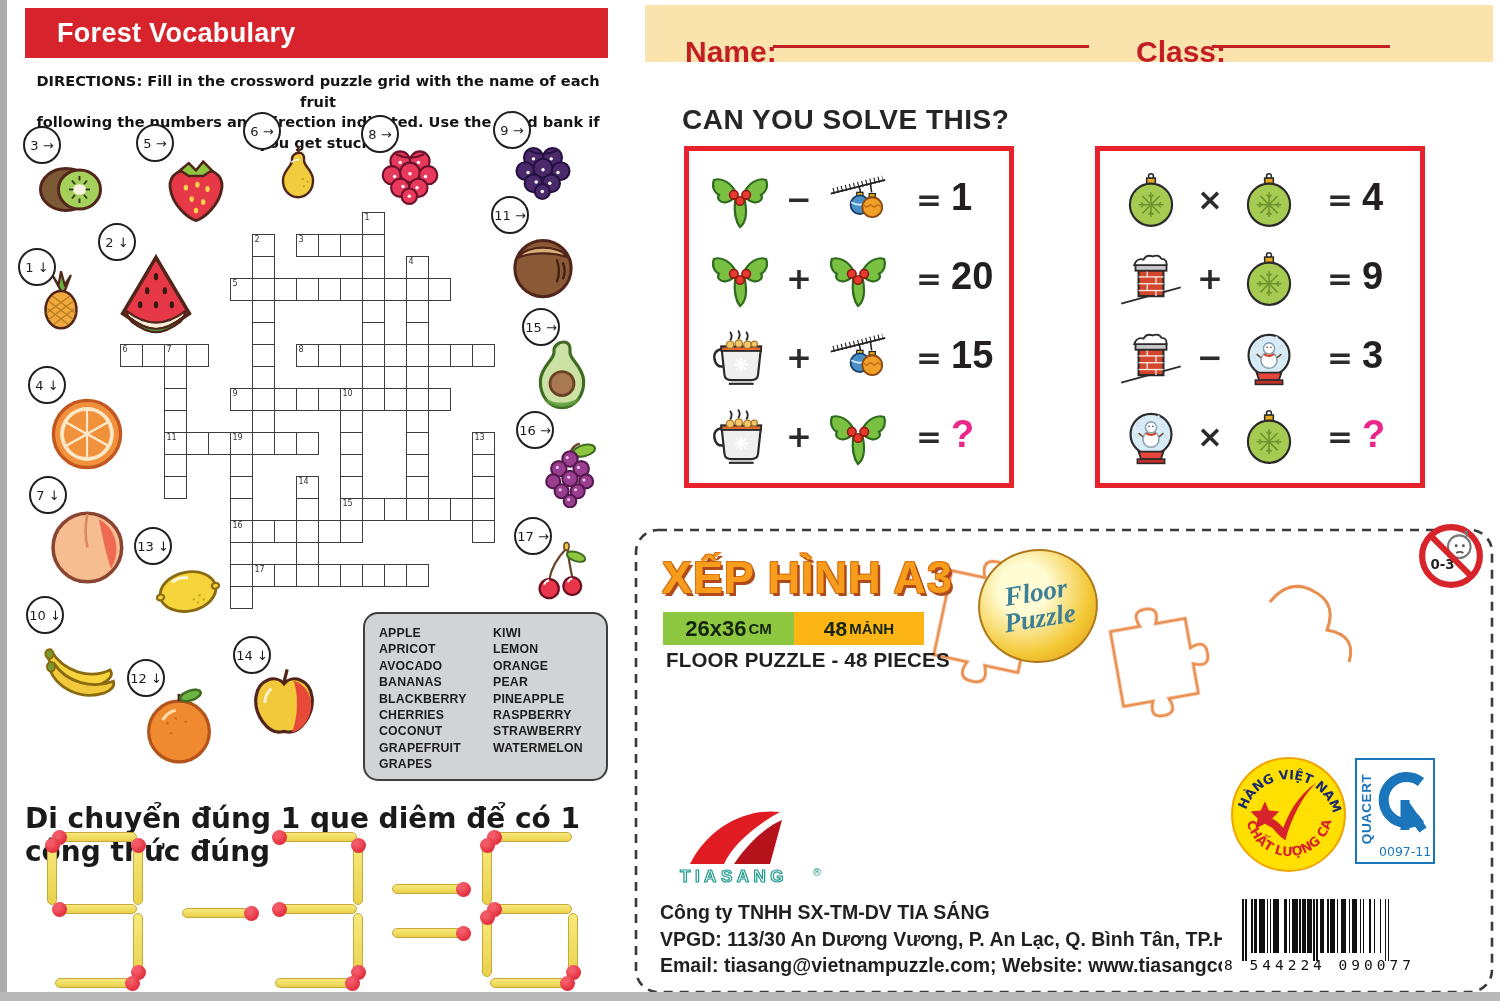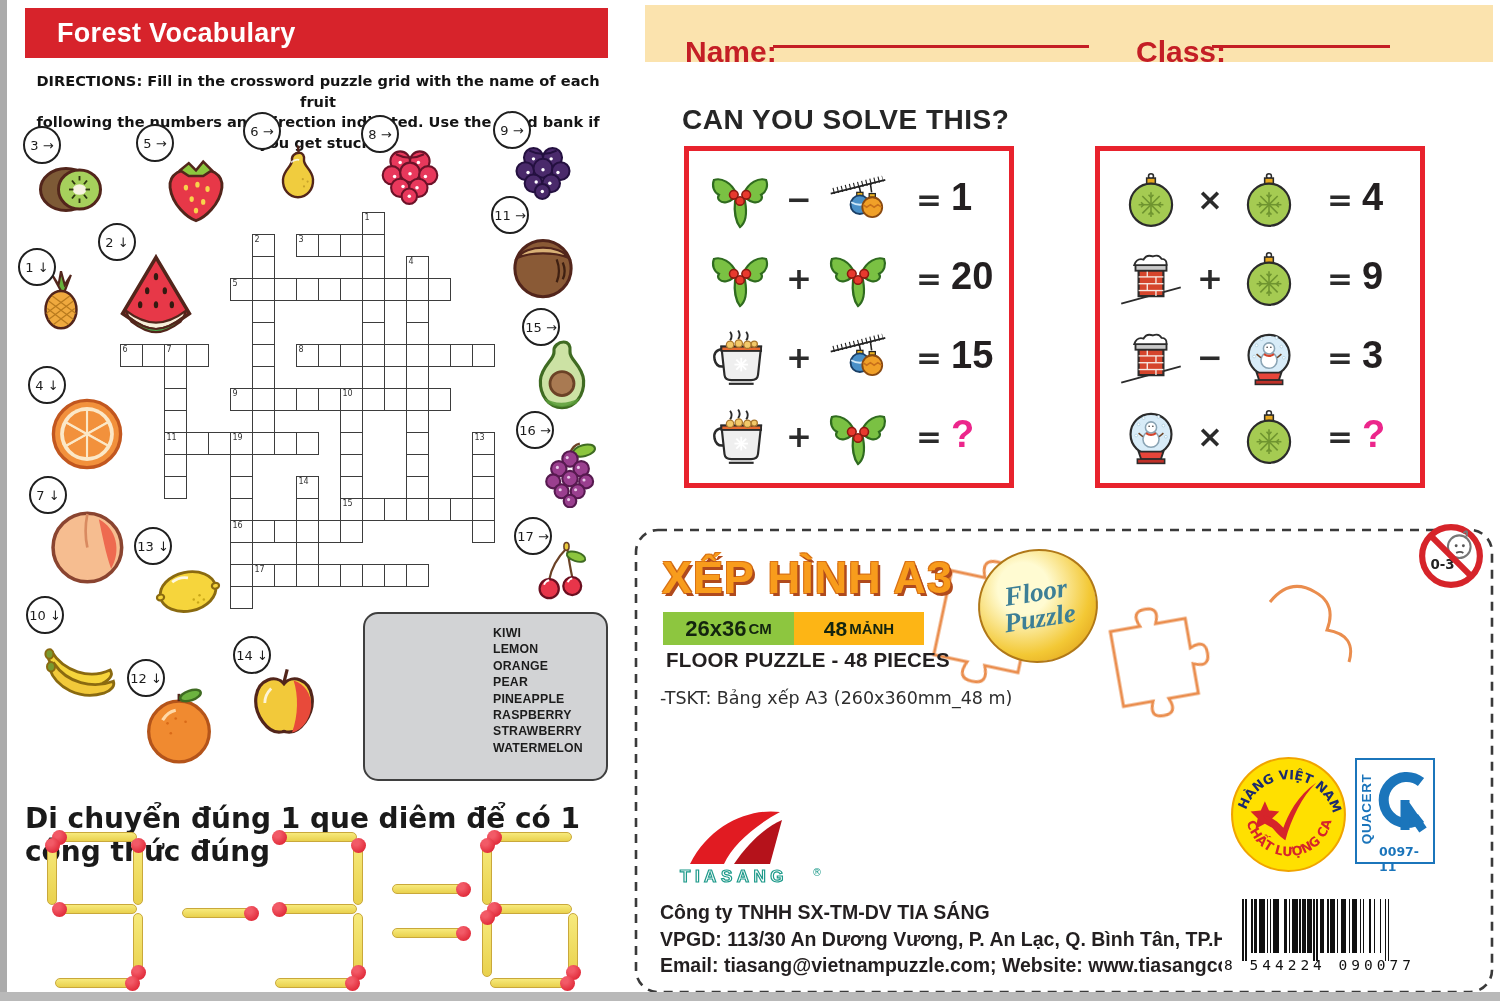--- a/index.html
+++ b/index.html
@@ -69,21 +69,21 @@
   .floorsub{left:666px;top:648px;font-size:20.5px;font-weight:600;color:#231f20;
             letter-spacing:.2px;font-family:"Liberation Sans",sans-serif;}
   .details{left:660px;top:687px;font-size:17.5px;font-weight:500;color:#2e2e2e;line-height:1.3;}
   .company{left:660px;top:899px;font-size:19.5px;font-weight:600;color:#231f20;line-height:1.36;
            font-family:"Liberation Sans",sans-serif;}
   .quacert{left:1355px;top:758px;width:80px;height:106px;border:2.5px solid #1b75bb;
            background:#fff;box-sizing:border-box;}
   .qc-vert{position:absolute;left:2px;top:98px;transform:rotate(-90deg);transform-origin:0 0;
            width:98px;text-align:center;font-size:13.5px;font-weight:bold;color:#1b75bb;
            letter-spacing:.5px;font-family:"Liberation Sans",sans-serif;}
-  .qc-code{position:absolute;left:22px;top:84px;font-size:12.5px;font-weight:bold;color:#1b75bb;}
+  .qc-code{position:absolute;left:22px;top:84px;font-size:12.5px;font-weight:normal;color:#1b75bb;}
   .barcode{left:1222px;top:893px;width:208px;height:88px;background:#fff;}
   .bc-bar{position:absolute;background:#111;}
   .bc-digits{position:absolute;top:64px;width:100%;font-size:14.5px;color:#111;
              font-family:"DejaVu Sans Mono",monospace;}
 </style>
 </head>
 <body>
 
 <div id="page">
 
@@ -493,20 +493,31 @@
           <ellipse cx="57" cy="10" rx="4" ry="6" fill="#e8c83a" stroke="#6b4226" stroke-width="2.5"></ellipse>
           <circle cx="30" cy="76" r="15" fill="#e8354a" stroke="#6b0f20" stroke-width="3.5"></circle>
           <circle cx="66" cy="72" r="14" fill="#e8354a" stroke="#6b0f20" stroke-width="3.5"></circle>
           <path d="M22 70 q2 -6 8 -7" stroke="#fff" stroke-width="3" fill="none"></path>
           <path d="M59 66 q2 -5 7 -6" stroke="#fff" stroke-width="3" fill="none"></path>
         </svg>
       </div>
     </div>
 
   <div class="abs wordbank">
+    <div class="wb-col" style="left:14px" id="wb1">
+        <div>APPLE</div>
+        <div>APRICOT</div>
+        <div>AVOCADO</div>
+        <div>BANANAS</div>
+        <div>BLACKBERRY</div>
+        <div>CHERRIES</div>
+        <div>COCONUT</div>
+        <div>GRAPEFRUIT</div>
+        <div>GRAPES</div>
+      </div>
     <div class="wb-col" style="left:128px" id="wb2">
         <div>KIWI</div>
         <div>LEMON</div>
         <div>ORANGE</div>
         <div>PEAR</div>
         <div>PINEAPPLE</div>
         <div>RASPBERRY</div>
         <div>STRAWBERRY</div>
         <div>WATERMELON</div>
       </div>
@@ -919,21 +930,20 @@
   <div class="abs szbox greenbox">
     <span>26x36</span>
     <span class="unit" style="text-transform:uppercase;">cm</span>
   </div>
   <div class="abs szbox yellowbox">
     <span>48</span>
     <span class="unit">MẢNH</span>
   </div>
   <div class="abs floorsub">FLOOR PUZZLE - 48 PIECES</div>
   <div class="abs details" id="details">
-      <div>-TSKT: Bảng xếp A3 (260x360mm_48 m)</div>
     </div>
 
   <svg class="abs" style="left:672px;top:806px;" width="170" height="86">
     <path d="M18 58 C38 18 78 2 108 6 C82 20 60 40 52 58 Z" fill="#e11b22"></path>
     <path d="M62 58 C78 34 96 20 110 14 L98 58 Z" fill="#b5121b"></path>
     <text x="8" y="76" font-size="17" letter-spacing="4.5" fill="#ffffff" stroke="#1d9a8a" stroke-width="1.2" font-weight="bold" font-family="Liberation Sans, sans-serif">TIASANG</text>
     <text x="140" y="70" font-size="10" fill="#1d9a8a">®</text>
   </svg>
 
   <div class="abs company" id="company">

